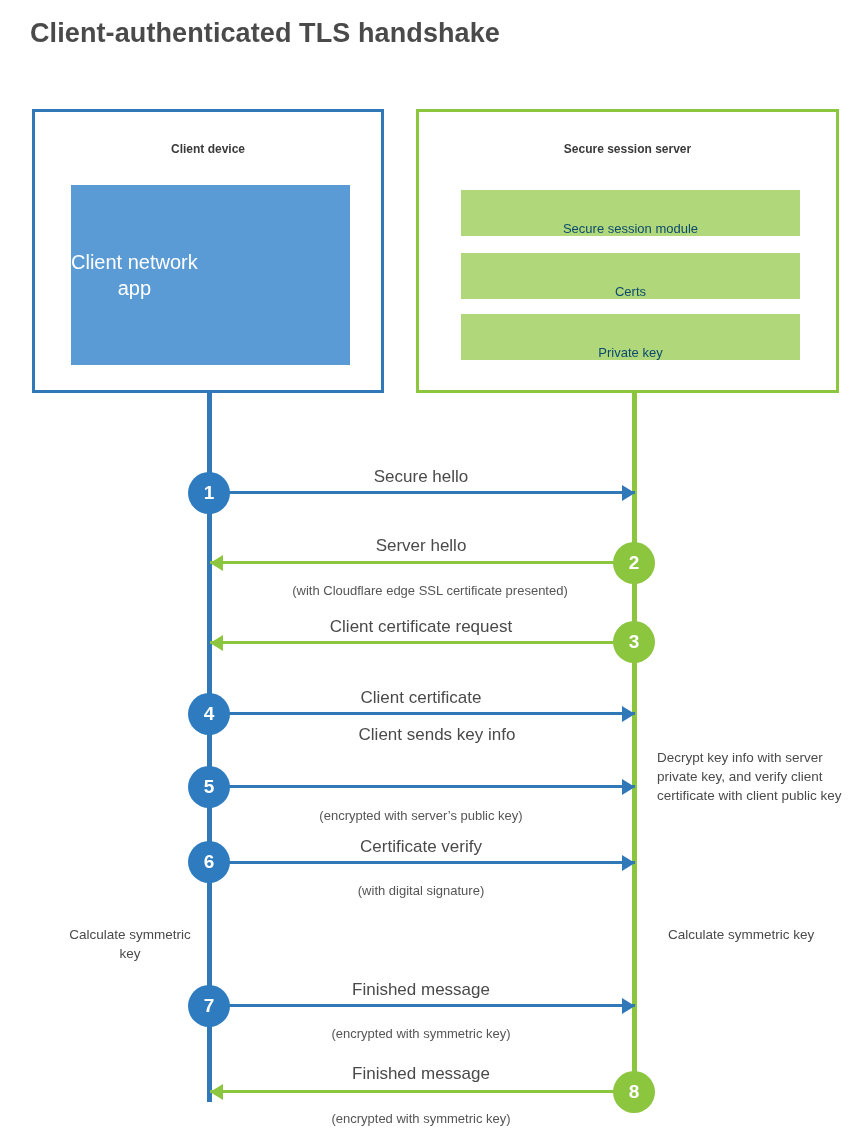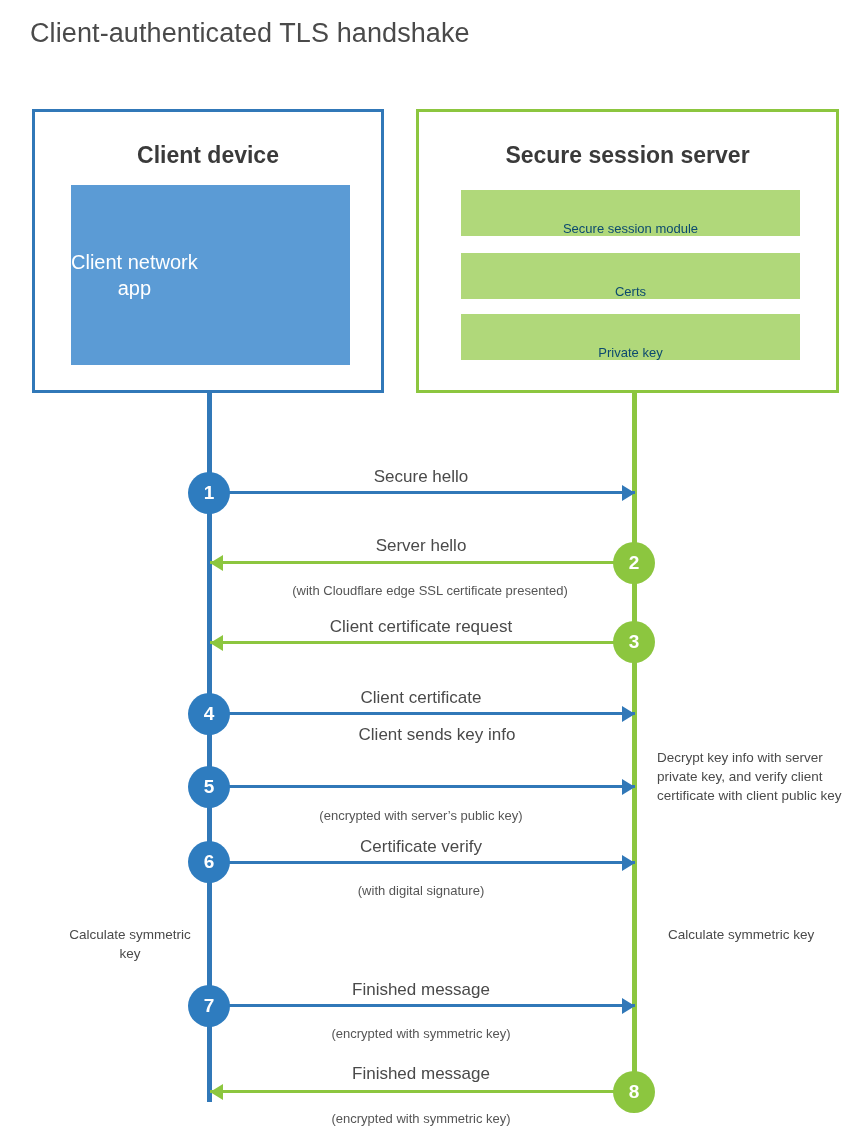--- a/index.html
+++ b/index.html
@@ -18,21 +18,21 @@
     background: #ffffff;
     overflow: hidden;
   }
 
   
   #diagram-title {
     position: absolute;
     left: 30px;
     top: 18px;
     font-size: 27px;
-    font-weight: 400;
+    font-weight: 700;
     color: #4a4a4a;
     letter-spacing: 0.1px;
     white-space: nowrap;
   }
 
   
   .party-box {
     position: absolute;
     background: #ffffff;
     box-sizing: border-box;
@@ -50,21 +50,21 @@
     width: 423px;
     height: 284px;
     border: 3px solid #8cc63f;
   }
   .party-title {
     position: absolute;
     top: 30px;
     left: 0;
     right: 0;
     text-align: center;
-    font-size: 23px;
+    font-size: 12px;
     font-weight: bold;
     color: #3a3a3a;
   }
 
   
   #client-app-block {
     position: absolute;
     left: 36px;
     top: 73px;
     width: 279px;

